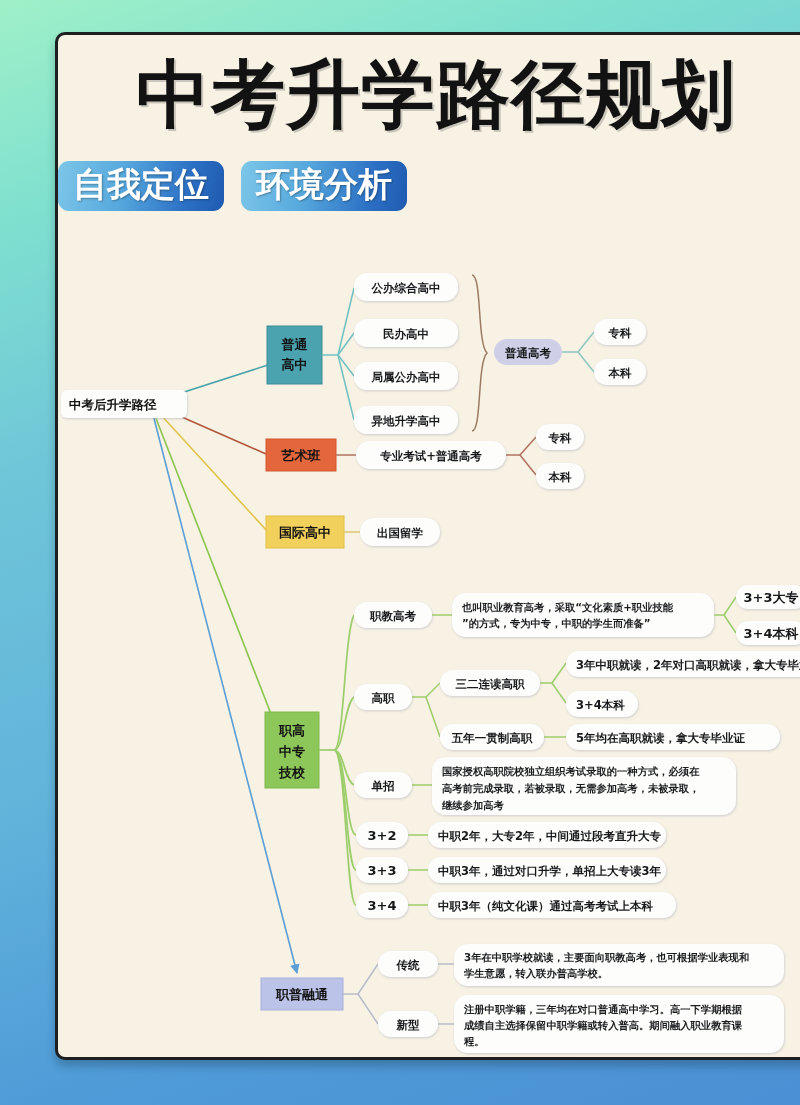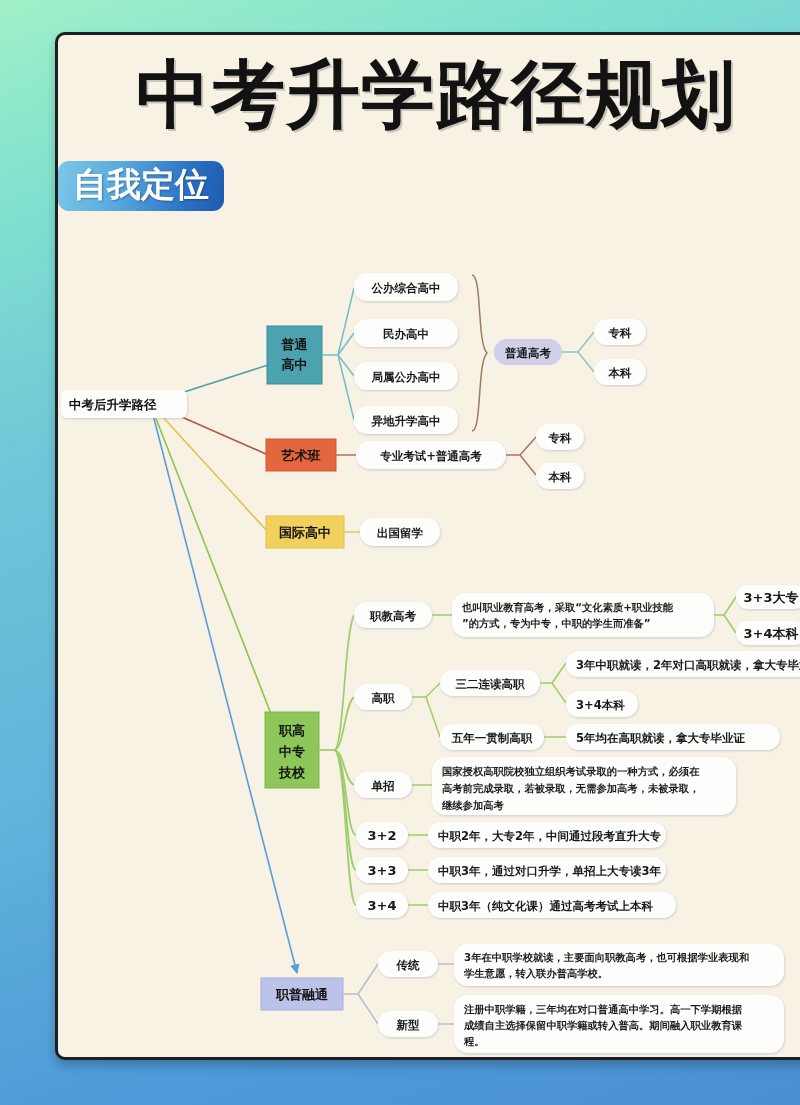--- a/index.html
+++ b/index.html
@@ -40,20 +40,21 @@
 </head>
 <body>
 
 <div class="page">
   <div class="card">
 
     <div class="title">中考升学路径规划</div>
 
     <div class="badges">
       <div class="badge">自我定位</div>
+      <div class="badge">环境分析</div>
     </div>
 
     <svg class="map" viewBox="0 0 756 1022">
       <defs>
         <marker id="ar-green" markerWidth="7" markerHeight="7" refX="5.4" refY="3" orient="auto">
           <path d="M0,0 L6,3 L0,6 z" fill="#7fbb46"></path>
         </marker>
         <marker id="ar-blue" markerWidth="7" markerHeight="7" refX="5.4" refY="3" orient="auto">
           <path d="M0,0 L6,3 L0,6 z" fill="#5b9ed6"></path>
         </marker>

